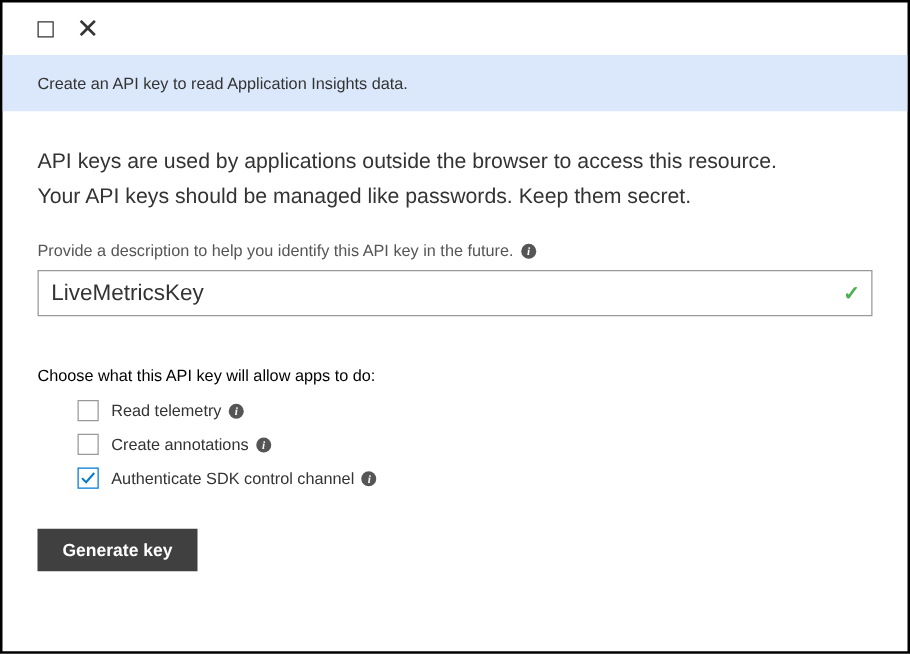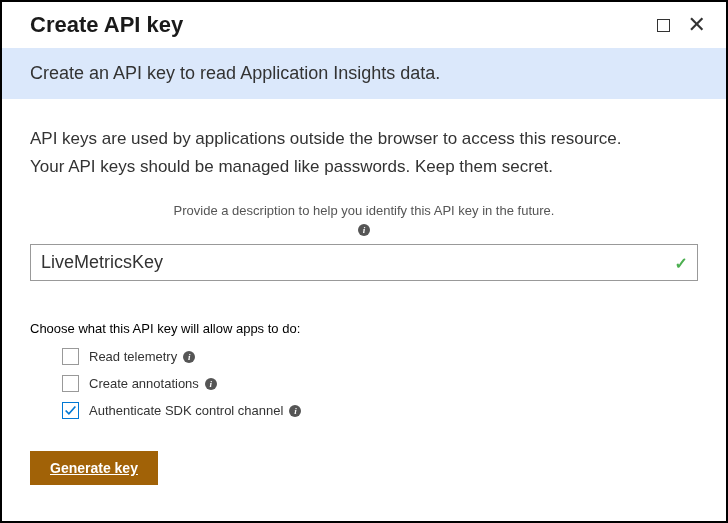--- a/index.html
+++ b/index.html
@@ -40,42 +40,41 @@
     .close-icon {
       font-size: 22px;
       line-height: 1;
       color: #333;
       cursor: pointer;
       font-weight: 300;
     }
     .info-banner {
       background: #dbe8fb;
       padding: 15px 28px;
-      font-size: 18px;
+      font-size: 13px;
       color: #333;
     }
     .content {
       padding: 30px 28px 20px 28px;
     }
     .desc-line {
       font-size: 17px;
       color: #333;
       margin-bottom: 8px;
     }
     .form-section {
       margin-top: 26px;
     }
     .field-label {
       font-size: 13px;
       color: #555;
       margin-bottom: 8px;
       display: flex;
       align-items: center;
       gap: 6px;
-      flex-direction: column;
     }
     .info-icon {
       display: inline-flex;
       align-items: center;
       justify-content: center;
       width: 12px;
       height: 12px;
       border-radius: 50%;
       background: #555;
       color: #fff;
@@ -142,36 +141,34 @@
     }
     .checkbox-label {
       font-size: 13px;
       color: #333;
       display: flex;
       align-items: center;
       gap: 6px;
     }
     .generate-btn {
       margin-top: 22px;
-      background: #a16207;
+      background: #404040;
       color: #fff;
       border: none;
       padding: 9px 20px;
       font-size: 14px;
       font-weight: 600;
       cursor: pointer;
       font-family: inherit;
-      text-decoration: underline;
     }
   </style>
 </head>
 <body>
 
 <div class="header">
-  <div class="header-title">Create API key</div>
   <div class="header-controls">
     <span class="maximize-icon"></span>
     <span class="close-icon">✕</span>
   </div>
 </div>
 
 <div class="info-banner">
   <span>Create an API key to read Application Insights data.</span>
 </div>
 

